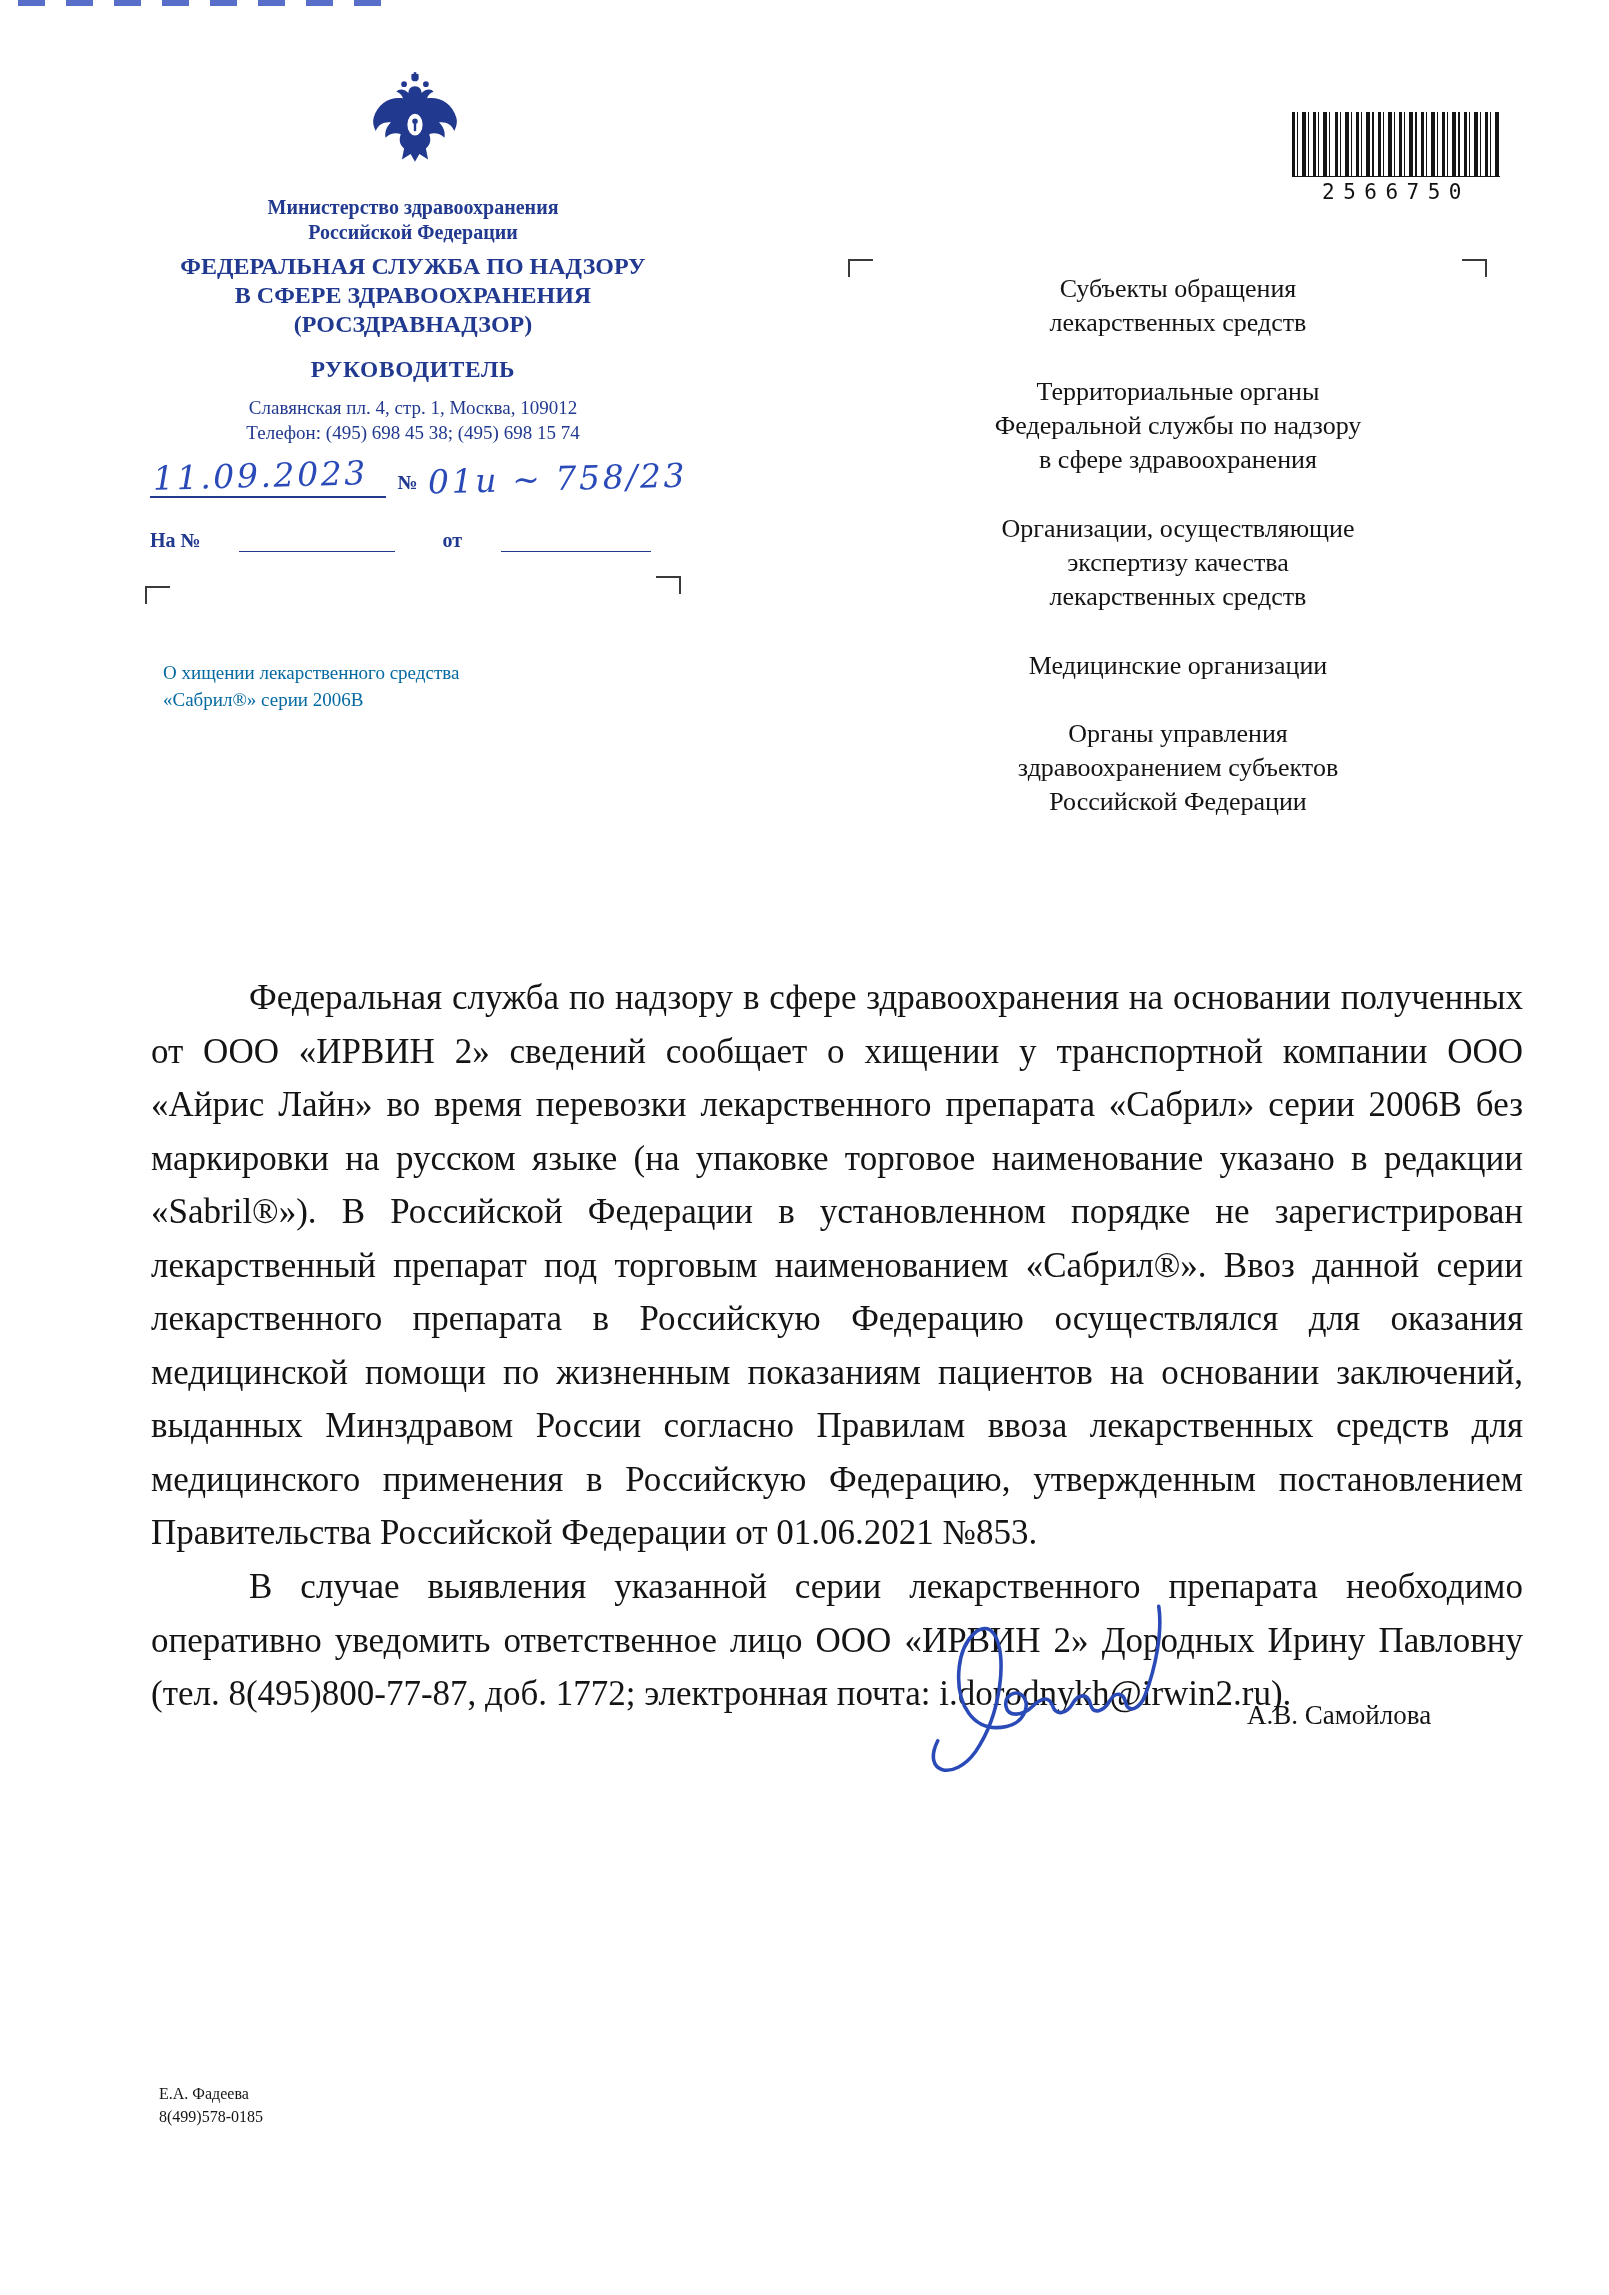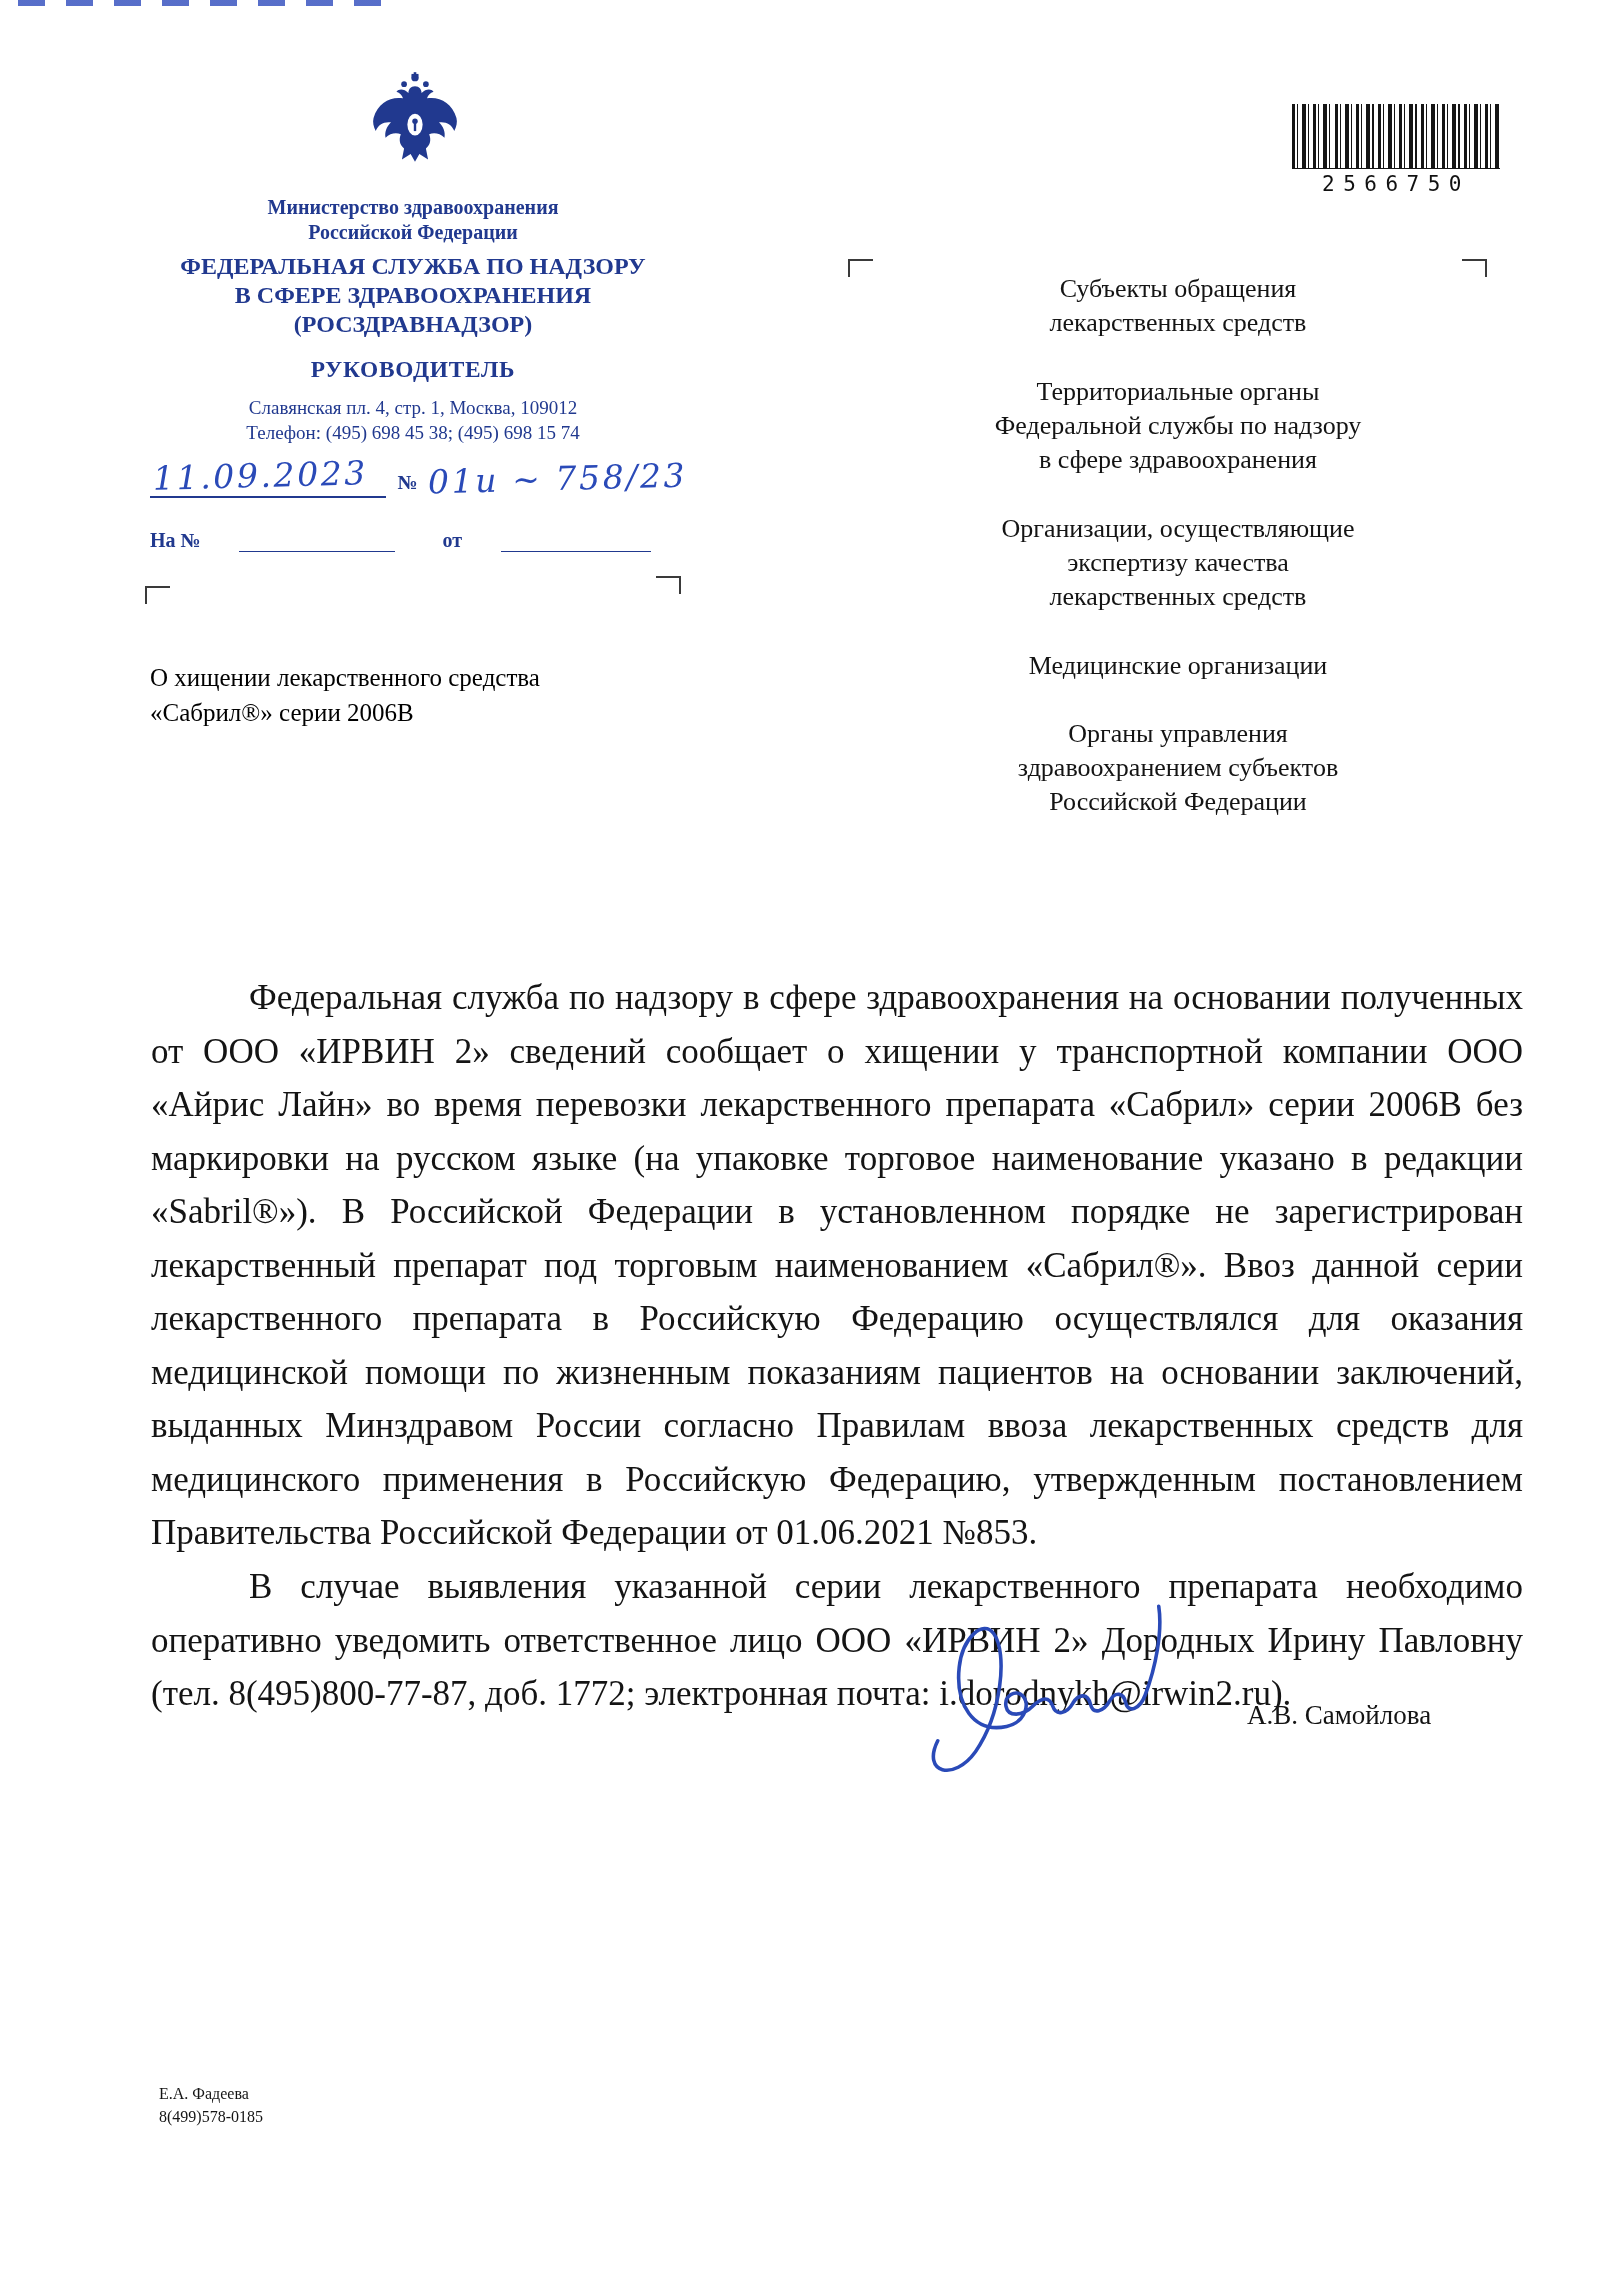--- a/index.html
+++ b/index.html
@@ -67,26 +67,26 @@
   .corner { position: absolute; width: 23.4px; height: 15.6px; border: 0 solid #3a3a3a; }
   .c-tl { border-top-width: 2px; border-left-width: 2px; }
   .c-tr { border-top-width: 2px; border-right-width: 2px; }
   #corner-addr-left  { left: 848px; top: 259px; }
   #corner-addr-right { left: 1462px; top: 259px; }
   #corner-ref-left   { left: 145px;  top: 586px; }
   #corner-ref-right  { left: 656px; top: 576px; }
 
   
   .subject {
-    position: absolute; left: 150px; top: 660px; width: 495px;
-    font-size: 25px; line-height: 1.4; color: #000000;
-  }
-
-  
-  .barcode-wrap { position: absolute; left: 1292px; top: 104px; width: 208px; text-align: center; }
+    position: absolute; left: 163px; top: 660px; width: 495px;
+    font-size: 19px; line-height: 1.4; color: #0369a1;
+  }
+
+  
+  .barcode-wrap { position: absolute; left: 1292px; top: 112px; width: 208px; text-align: center; }
   .barcode-bars {
     height: 64px; background:
       repeating-linear-gradient(90deg,
         #151515 0 2.6px, #fff 2.6px 4.6px,
         #151515 4.6px 5.9px, #fff 5.9px 9.8px,
         #151515 9.8px 13.7px, #fff 13.7px 15.6px,
         #151515 15.6px 17px, #fff 17px 21.5px);
     border-bottom: 1.3px solid #151515;
   }
   .barcode-number { font-family: "DejaVu Sans Mono", monospace; font-size: 21px; letter-spacing: 8.5px; margin-top: 2.6px; }

